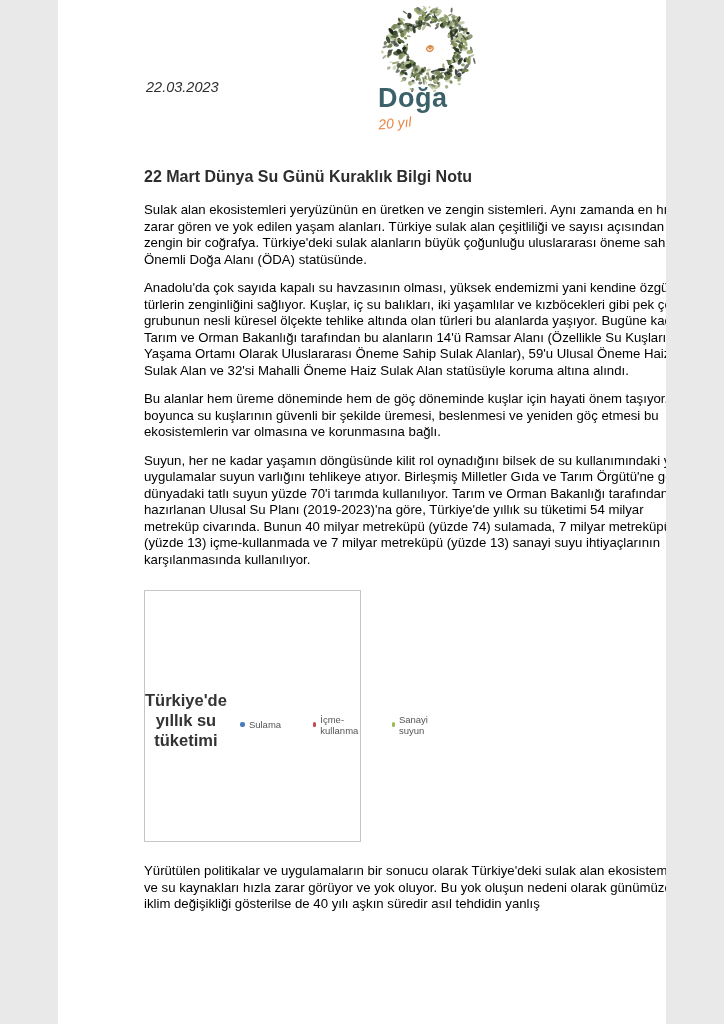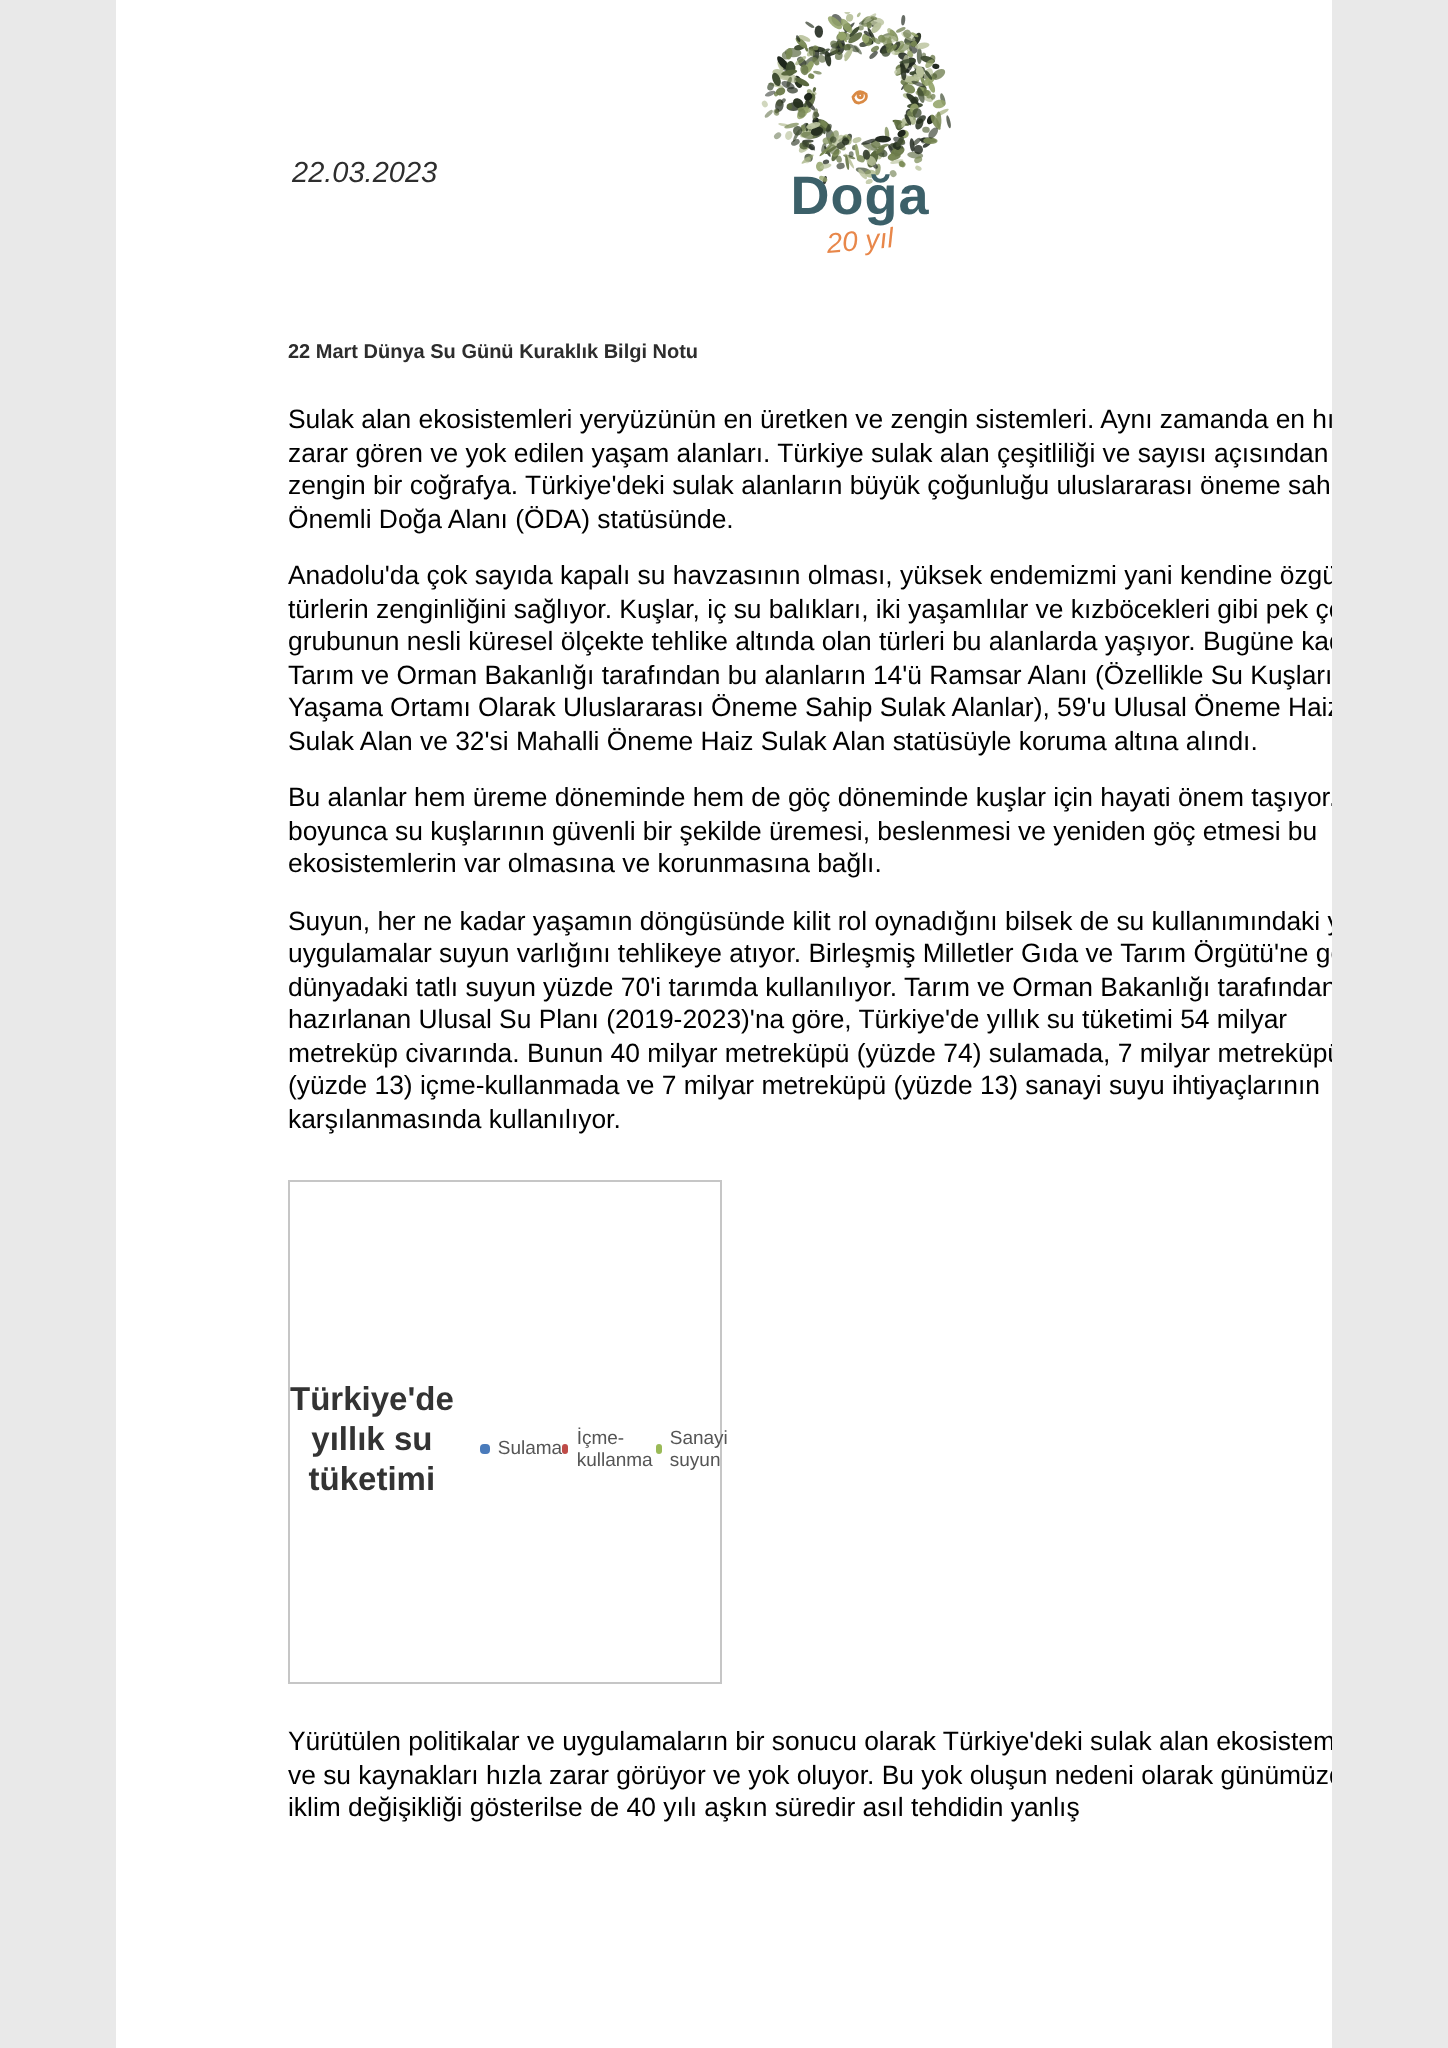--- a/index.html
+++ b/index.html
@@ -11,36 +11,36 @@
     font-family:"Liberation Sans", sans-serif;
     color:#343434;
     overflow:hidden;
   }
   .date{
     position:absolute;left:88px;top:79px;
     font-style:italic;font-size:14.5px;color:#2e2e2e;
   }
   .logo{
     position:absolute;left:320px;top:6px;width:104px;
-    text-align:center;
+    text-align:left;
   }
   .logo svg{display:block;margin:0 auto;}
   .logo-word{
     font-size:27px;font-weight:bold;color:#3c6069;
     line-height:1;margin-top:-7px;letter-spacing:0.5px;
   }
   .logo-sub{
     font-size:14px;color:#e8874a;font-style:italic;
     margin-top:0;transform:rotate(-5deg);
   }
   .column{
     position:absolute;left:86px;top:168px;width:556px;
   }
   .doc-title{
-    font-size:10px;font-weight:bold;color:#2d2d2d;
+    font-size:16px;font-weight:bold;color:#2d2d2d;
     margin:0 0 17px 0;line-height:17px;
   }
   .para{
     font-size:13.2px;line-height:16.5px;color:#000000;
     margin:0 0 12px 0;text-align:left;
   }
   .chart-box{
     box-sizing:border-box;
     width:217px;height:252px;
     border:1px solid #c6c6c6;
@@ -54,20 +54,21 @@
     text-align:center;
     font-size:16.5px;font-weight:bold;color:#333333;
     line-height:20px;
   }
   .legend{
     width:100%;
     box-sizing:border-box;
     display:flex;justify-content:space-between;align-items:center;
     padding:0 14px 0 13px;
     margin-top:17px;
+    gap:32px;
   }
   .legend-item{display:flex;align-items:center;gap:4px;}
   .legend-dot{width:5px;height:5px;border-radius:2px;display:inline-block;}
   .legend-label{font-size:9.5px;color:#555555;}
 </style>
 </head>
 <body>
 
 <div class="page">
 

